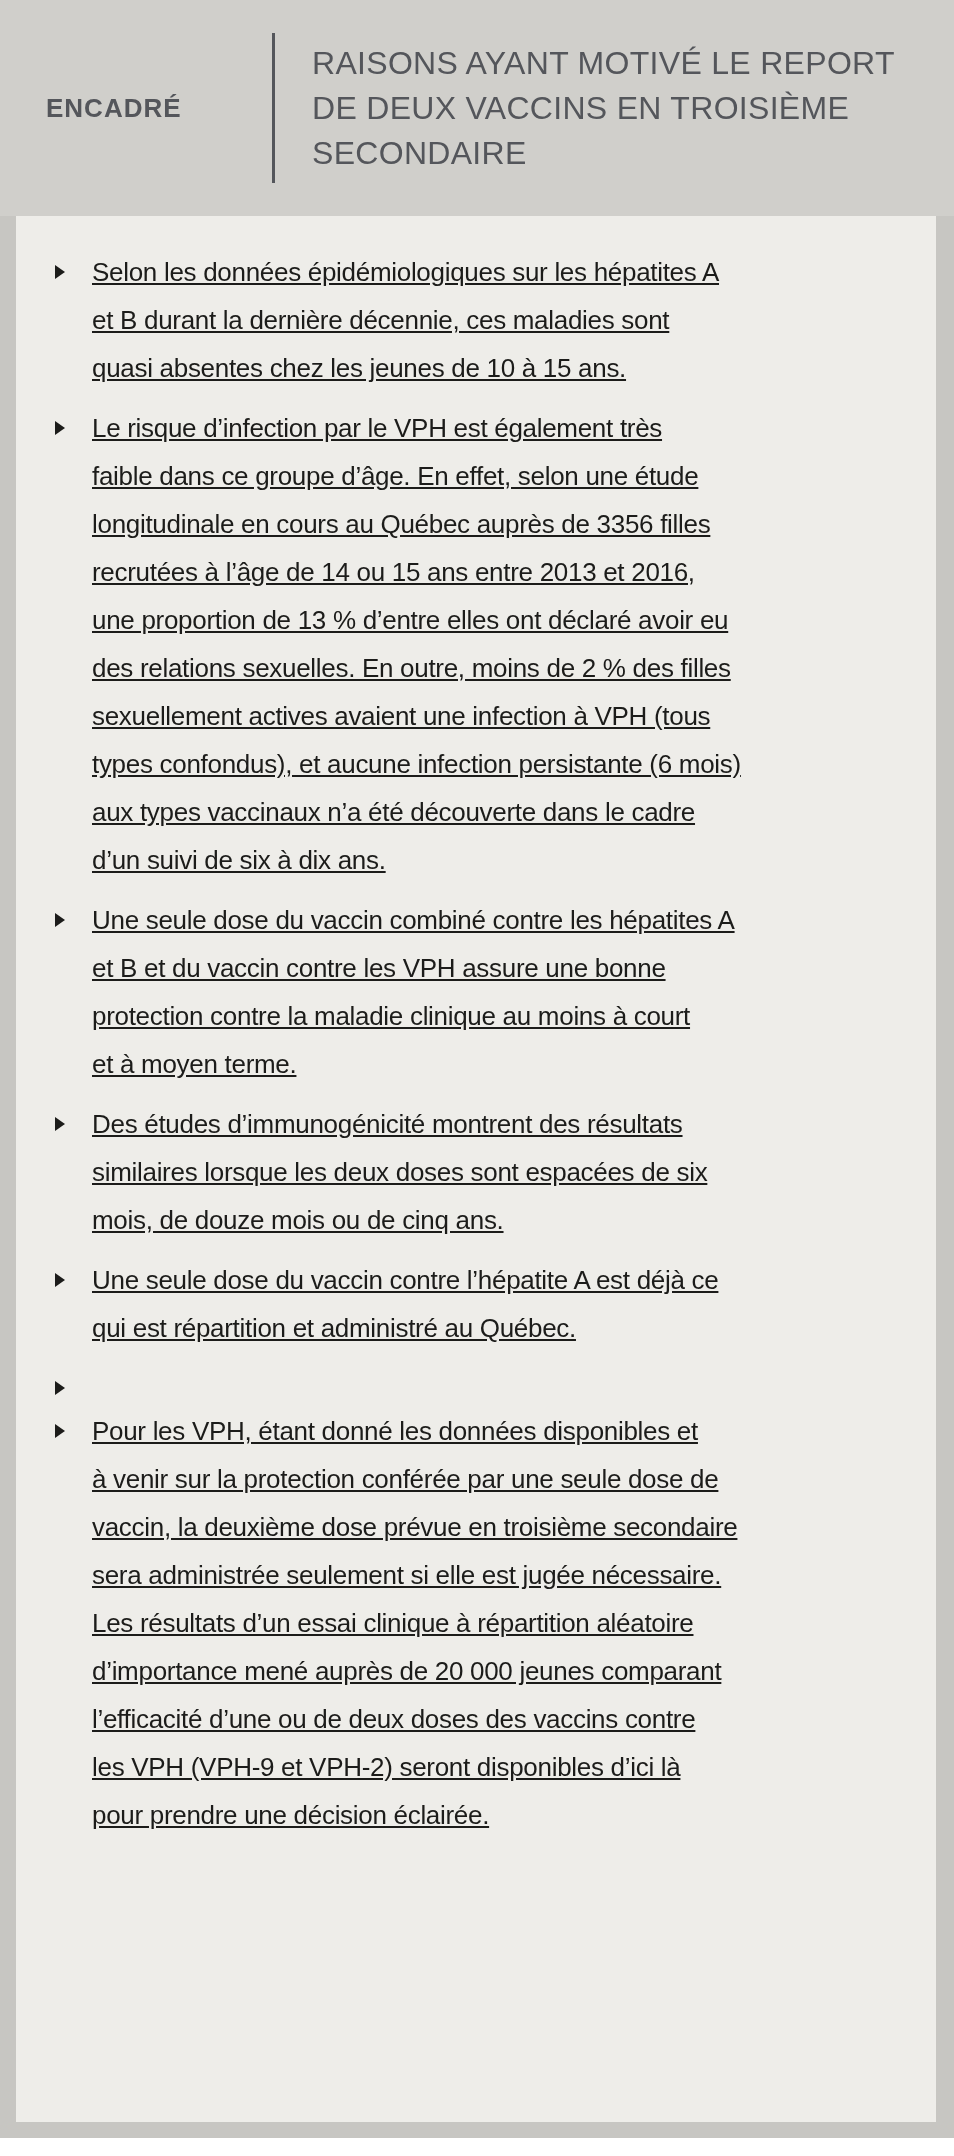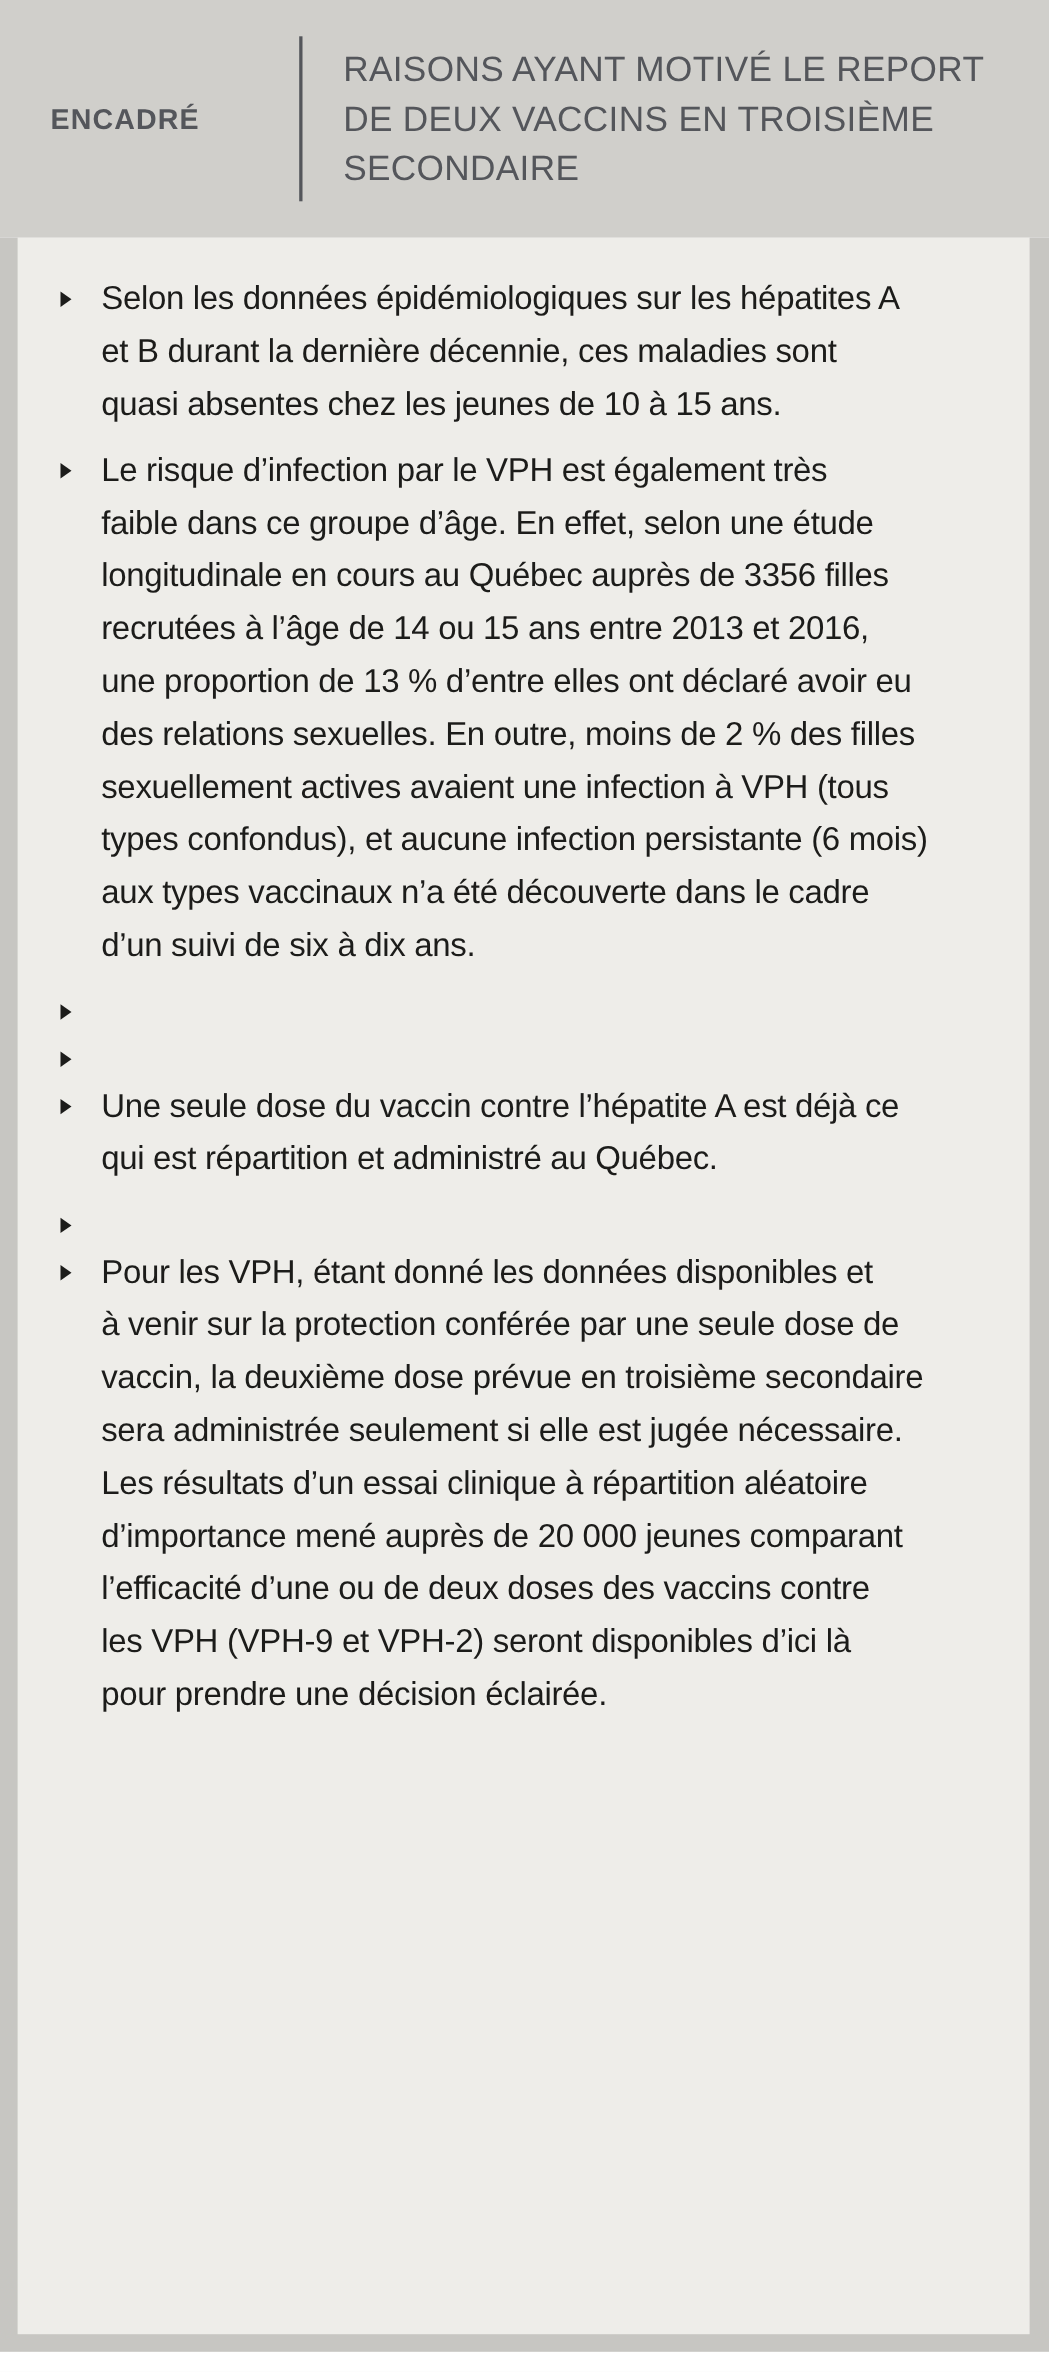--- a/index.html
+++ b/index.html
@@ -63,24 +63,25 @@
   }
   .tri{
     flex:none;width:0;height:0;
     border-left:10px solid var(--body-text);
     border-top:7px solid transparent;
     border-bottom:7px solid transparent;
     margin-top:17px;
   }
   .bullet-text{
     margin-left:27px;
-    font-size:30px;line-height:48px;
+    font-size:26px;line-height:48px;
     letter-spacing:-.3px;
     color:var(--body-text);
     white-space:pre-line;
+    text-decoration:underline;
   }
   .footnote{
     margin:40px 0 0 39px;
     font-size:23px;line-height:40px;
     letter-spacing:-.2px;
     color:var(--body-text);
     white-space:pre-line;
   }
 </style>
 </head>
@@ -118,24 +119,31 @@
 une proportion de 13 % d’entre elles ont déclaré avoir eu
 des relations sexuelles. En outre, moins de 2 % des filles
 sexuellement actives avaient une infection à VPH (tous
 types confondus), et aucune infection persistante (6 mois)
 aux types vaccinaux n’a été découverte dans le cadre
 d’un suivi de six à dix ans.</span>
             </li>
 
             <li class="bullet">
               <span class="tri"></span>
+              <span class="bullet-text">Une seule dose du vaccin combiné contre les hépatites A
+et B et du vaccin contre les VPH assure une bonne
+protection contre la maladie clinique au moins à court
+et à moyen terme.</span>
             </li>
 
             <li class="bullet">
               <span class="tri"></span>
+              <span class="bullet-text">Des études d’immunogénicité montrent des résultats
+similaires lorsque les deux doses sont espacées de six
+mois, de douze mois ou de cinq ans.</span>
             </li>
 
             <li class="bullet">
               <span class="tri"></span>
               <span class="bullet-text">Une seule dose du vaccin contre l’hépatite A est déjà ce
 qui est répartition et administré au Québec.</span>
             </li>
 
             <li class="bullet">
               <span class="tri"></span>

